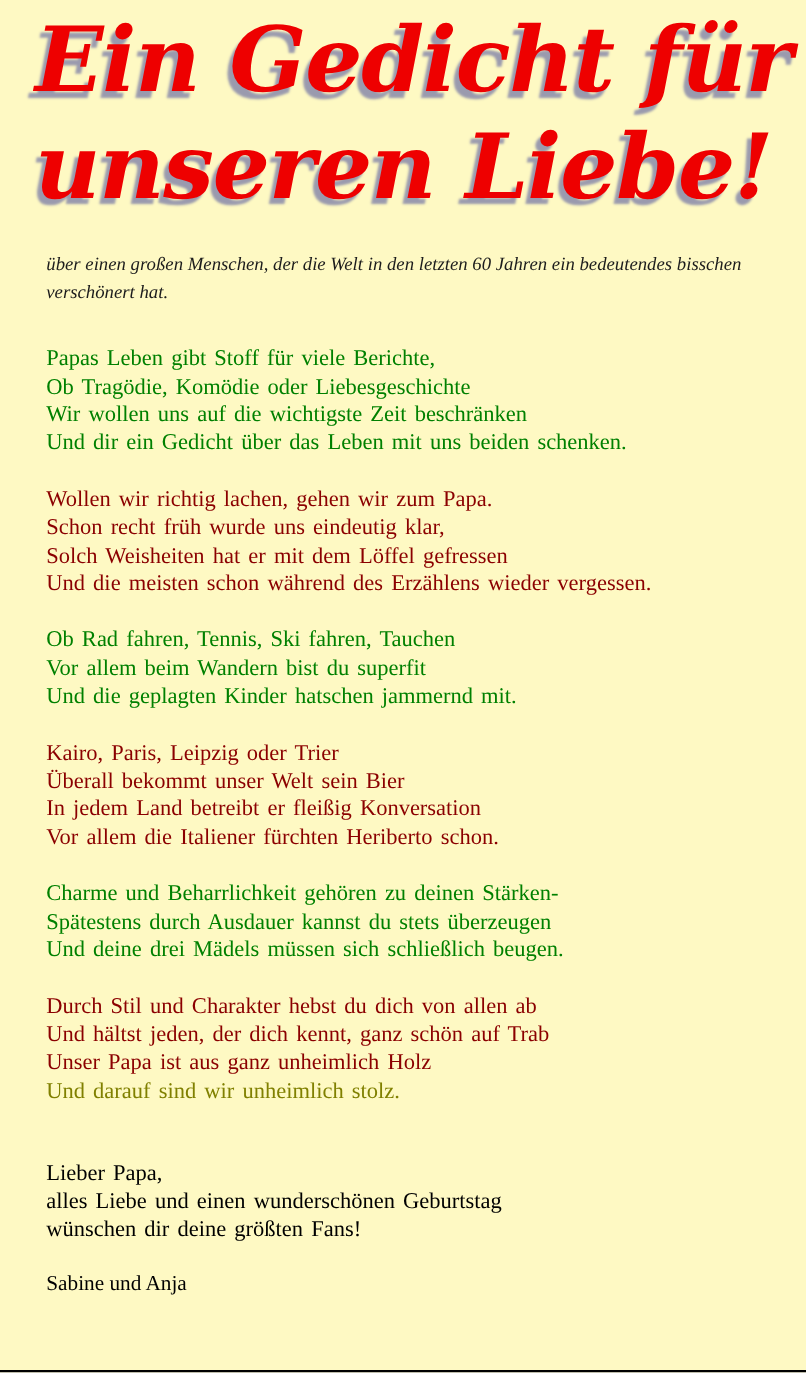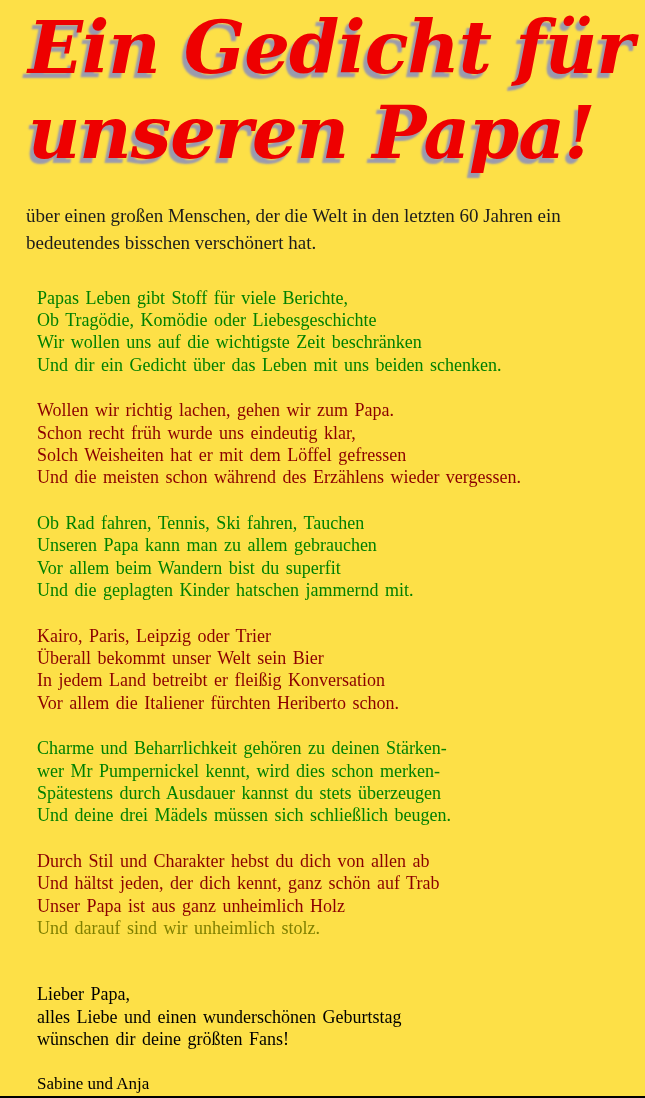--- a/index.html
+++ b/index.html
@@ -1,40 +1,41 @@
 <!DOCTYPE html>
 <html lang="de" style="--title_red: #ee0000; --title_shadow: #9a9aae; --stanza_green: #008000; --stanza_darkred: #8b0000; --stanza_olive: #808000; --text_black: #1c1c1c;"><head>
 <meta charset="utf-8">
 <style>
   html,body{margin:0;padding:0;background:#fff;}
   .page{
     position:relative;
     width:645px;
     height:1096px;
-    background:#fde047;
+    background:#fef9c3;
     border-bottom:2px solid #000;
     overflow:hidden;
     font-family:"Liberation Serif",serif;
   }
   .title{
     margin:6px 0 0 28px;
     font-family:"DejaVu Serif","Liberation Serif",serif;
     font-style:italic;
     font-weight:bold;
     font-size:72px;
     line-height:1.18;
     letter-spacing:-1px;
     color:var(--title_red,#ee0000);
     text-shadow:-4px 5px 2px var(--title_shadow,#9a9aae);
   }
   .title .tline{display:block;white-space:nowrap;}
   .subtitle{
-    margin:26px 40px 0 26px;
+    margin:26px 40px 0 37px;
     width:578px;
-    font-size:19px;
+    font-style:italic;
+    font-size:15px;
     line-height:1.44;
     color:var(--text_black,#1c1c1c);
   }
   .poem{
     margin:30px 0 0 37px;
     font-size:18px;
     line-height:22.4px;
     word-spacing:2px;
   }
   .stanza{margin:0 16px 23px 0;}
@@ -56,21 +57,21 @@
     color:#000;
   }
 </style>
 </head>
 <body>
 
 <div class="page">
 
   <h1 class="title">
     <span class="tline">Ein Gedicht für</span>
-    <span class="tline">unseren Papa!</span>
+    <span class="tline">unseren Liebe!</span>
   </h1>
 
   <p class="subtitle">über einen großen Menschen, der die Welt in den letzten 60 Jahren ein bedeutendes bisschen verschönert hat.</p>
 
   <div class="poem">
 
     <p class="stanza green">
       <span class="pline">Papas Leben gibt Stoff für viele Berichte,</span>
       <span class="pline">Ob Tragödie, Komödie oder Liebesgeschichte</span>
       <span class="pline">Wir wollen uns auf die wichtigste Zeit beschränken</span>
@@ -79,35 +80,33 @@
 
     <p class="stanza darkred">
       <span class="pline">Wollen wir richtig lachen, gehen wir zum Papa.</span>
       <span class="pline">Schon recht früh wurde uns eindeutig klar,</span>
       <span class="pline">Solch Weisheiten hat er mit dem Löffel gefressen</span>
       <span class="pline">Und die meisten schon während des Erzählens wieder vergessen.</span>
     </p>
 
     <p class="stanza green">
       <span class="pline">Ob Rad fahren, Tennis, Ski fahren, Tauchen</span>
-      <span class="pline">Unseren Papa kann man zu allem gebrauchen</span>
       <span class="pline">Vor allem beim Wandern bist du superfit</span>
       <span class="pline">Und die geplagten Kinder hatschen jammernd mit.</span>
     </p>
 
     <p class="stanza darkred">
       <span class="pline">Kairo, Paris, Leipzig oder Trier</span>
       <span class="pline">Überall bekommt unser Welt sein Bier</span>
       <span class="pline">In jedem Land betreibt er fleißig Konversation</span>
       <span class="pline">Vor allem die Italiener fürchten Heriberto schon.</span>
     </p>
 
     <p class="stanza green">
       <span class="pline">Charme und Beharrlichkeit gehören zu deinen Stärken-</span>
-      <span class="pline">wer Mr Pumpernickel kennt, wird dies schon merken-</span>
       <span class="pline">Spätestens durch Ausdauer kannst du stets überzeugen</span>
       <span class="pline">Und deine drei Mädels müssen sich schließlich beugen.</span>
     </p>
 
     <p class="stanza darkred">
       <span class="pline">Durch Stil und Charakter hebst du dich von allen ab</span>
       <span class="pline">Und hältst jeden, der dich kennt, ganz schön auf Trab</span>
       <span class="pline">Unser Papa ist aus ganz unheimlich Holz</span>
       <span class="pline olive">Und darauf sind wir unheimlich stolz.</span>
     </p>

